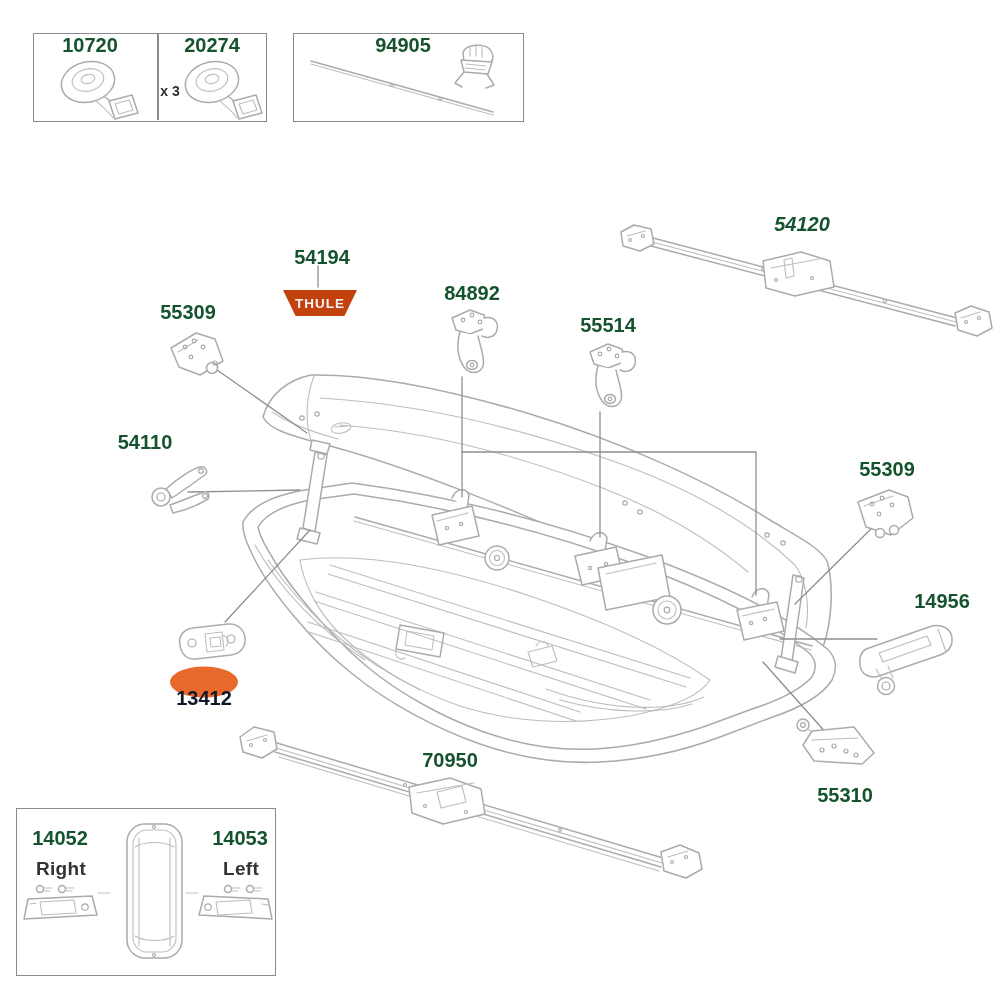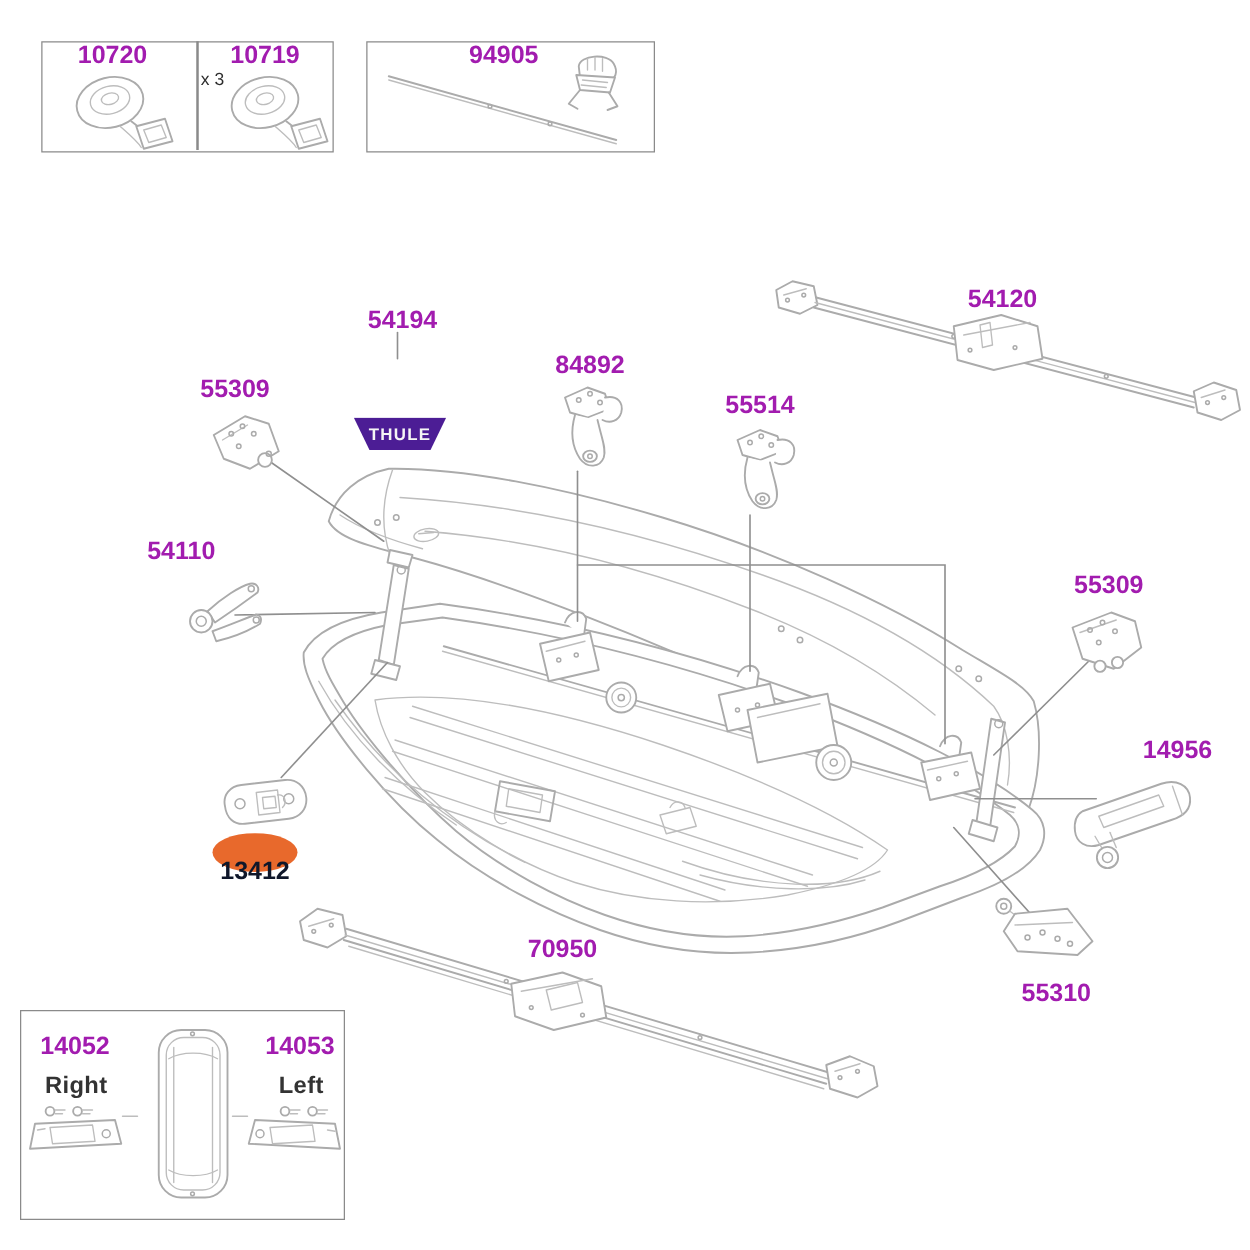--- a/index.html
+++ b/index.html
@@ -2,26 +2,26 @@
 <html><head>
 <meta charset="utf-8">
 <style>
   html,body{margin:0;padding:0;background:#ffffff;}
   .stage{position:relative;width:1000px;height:1000px;background:#ffffff;overflow:hidden;
          font-family:"Liberation Sans",sans-serif;}
   .art{position:absolute;left:0;top:0;z-index:1;}
   .inset{position:absolute;border:1.5px solid #8a8a8a;background:transparent;z-index:2;}
   .inset-divider{position:absolute;width:1.5px;background:#8a8a8a;z-index:2;}
   .plabel{position:absolute;transform:translate(-50%,-50%);z-index:4;
-          font-weight:700;font-size:20px;color:#a21caf;white-space:nowrap;letter-spacing:0;}
-  .plabel.small{font-size:14px;font-weight:400;color:#2e2e2e;}
+          font-weight:700;font-size:20px;color:#14532d;white-space:nowrap;letter-spacing:0;}
+  .plabel.small{font-size:14px;font-weight:700;color:#2e2e2e;margin-top:28px;}
   .plabel.side{font-size:19px;font-weight:600;color:#333333;letter-spacing:0.3px;}
   .badge{position:absolute;left:283px;top:290px;width:74px;height:26px;z-index:3;
-         background:#4c1d95;clip-path:polygon(0% 0%,100% 0%,83% 100%,17% 100%);
-         display:flex;align-items:center;justify-content:center;margin-top:44px;}
+         background:#c2410c;clip-path:polygon(0% 0%,100% 0%,83% 100%,17% 100%);
+         display:flex;align-items:center;justify-content:center;}
   .badge span{color:#f5f5f5;font-weight:700;font-size:13.5px;letter-spacing:1px;}
   
   .ln{fill:none;stroke:#ababab;stroke-width:1.5;stroke-linejoin:round;stroke-linecap:round;}
   .lnf{fill:#ffffff;stroke:#ababab;stroke-width:1.5;stroke-linejoin:round;stroke-linecap:round;}
   .ln2{fill:none;stroke:#bdbdbd;stroke-width:1.1;stroke-linejoin:round;stroke-linecap:round;}
   .dot{fill:none;stroke:#ababab;stroke-width:1.2;}
   .ldr{fill:none;stroke:#8f8f8f;stroke-width:1.3;stroke-linecap:round;}
 </style>
 </head>
 <body>
@@ -350,29 +350,29 @@
   <div class="inset" style="left:33px;top:33px;width:232px;height:87px;"></div>
   <div class="inset-divider" style="left:157px;top:33px;height:87px;"></div>
   <div class="inset" style="left:293px;top:33px;width:229px;height:87px;"></div>
   <div class="inset" style="left:16px;top:808px;width:258px;height:166px;"></div>
 
   <div class="badge">
     <span>THULE</span>
   </div>
 
   <div class="plabel" style="left:90px;top:45px;">10720</div>
-  <div class="plabel" style="left:212px;top:45px;">10719</div>
+  <div class="plabel" style="left:212px;top:45px;">20274</div>
   <div class="plabel small" style="left:170px;top:63px;">x 3</div>
   <div class="plabel" style="left:403px;top:45px;">94905</div>
 
   <div class="plabel" style="left:322px;top:257px;">54194</div>
   <div class="plabel" style="left:188px;top:312px;">55309</div>
   <div class="plabel" style="left:472px;top:293px;">84892</div>
   <div class="plabel" style="left:608px;top:325px;">55514</div>
-  <div class="plabel" style="left:802px;top:240px;">54120</div>
+  <div class="plabel" style="left:802px;top:224px;font-style:italic;">54120</div>
   <div class="plabel" style="left:145px;top:442px;">54110</div>
   <div class="plabel" style="left:887px;top:469px;">55309</div>
   <div class="plabel" style="left:926px;top:601px;margin-left:16px;">14956</div>
   <div class="plabel" style="left:204px;top:698px;color:#0f172a;">13412</div>
   <div class="plabel" style="left:450px;top:760px;">70950</div>
   <div class="plabel" style="left:845px;top:795px;">55310</div>
 
   <div class="plabel" style="left:60px;top:838px;">14052</div>
   <div class="plabel side" style="left:61px;top:869px;">Right</div>
   <div class="plabel" style="left:240px;top:838px;text-align:center;">14053</div>

